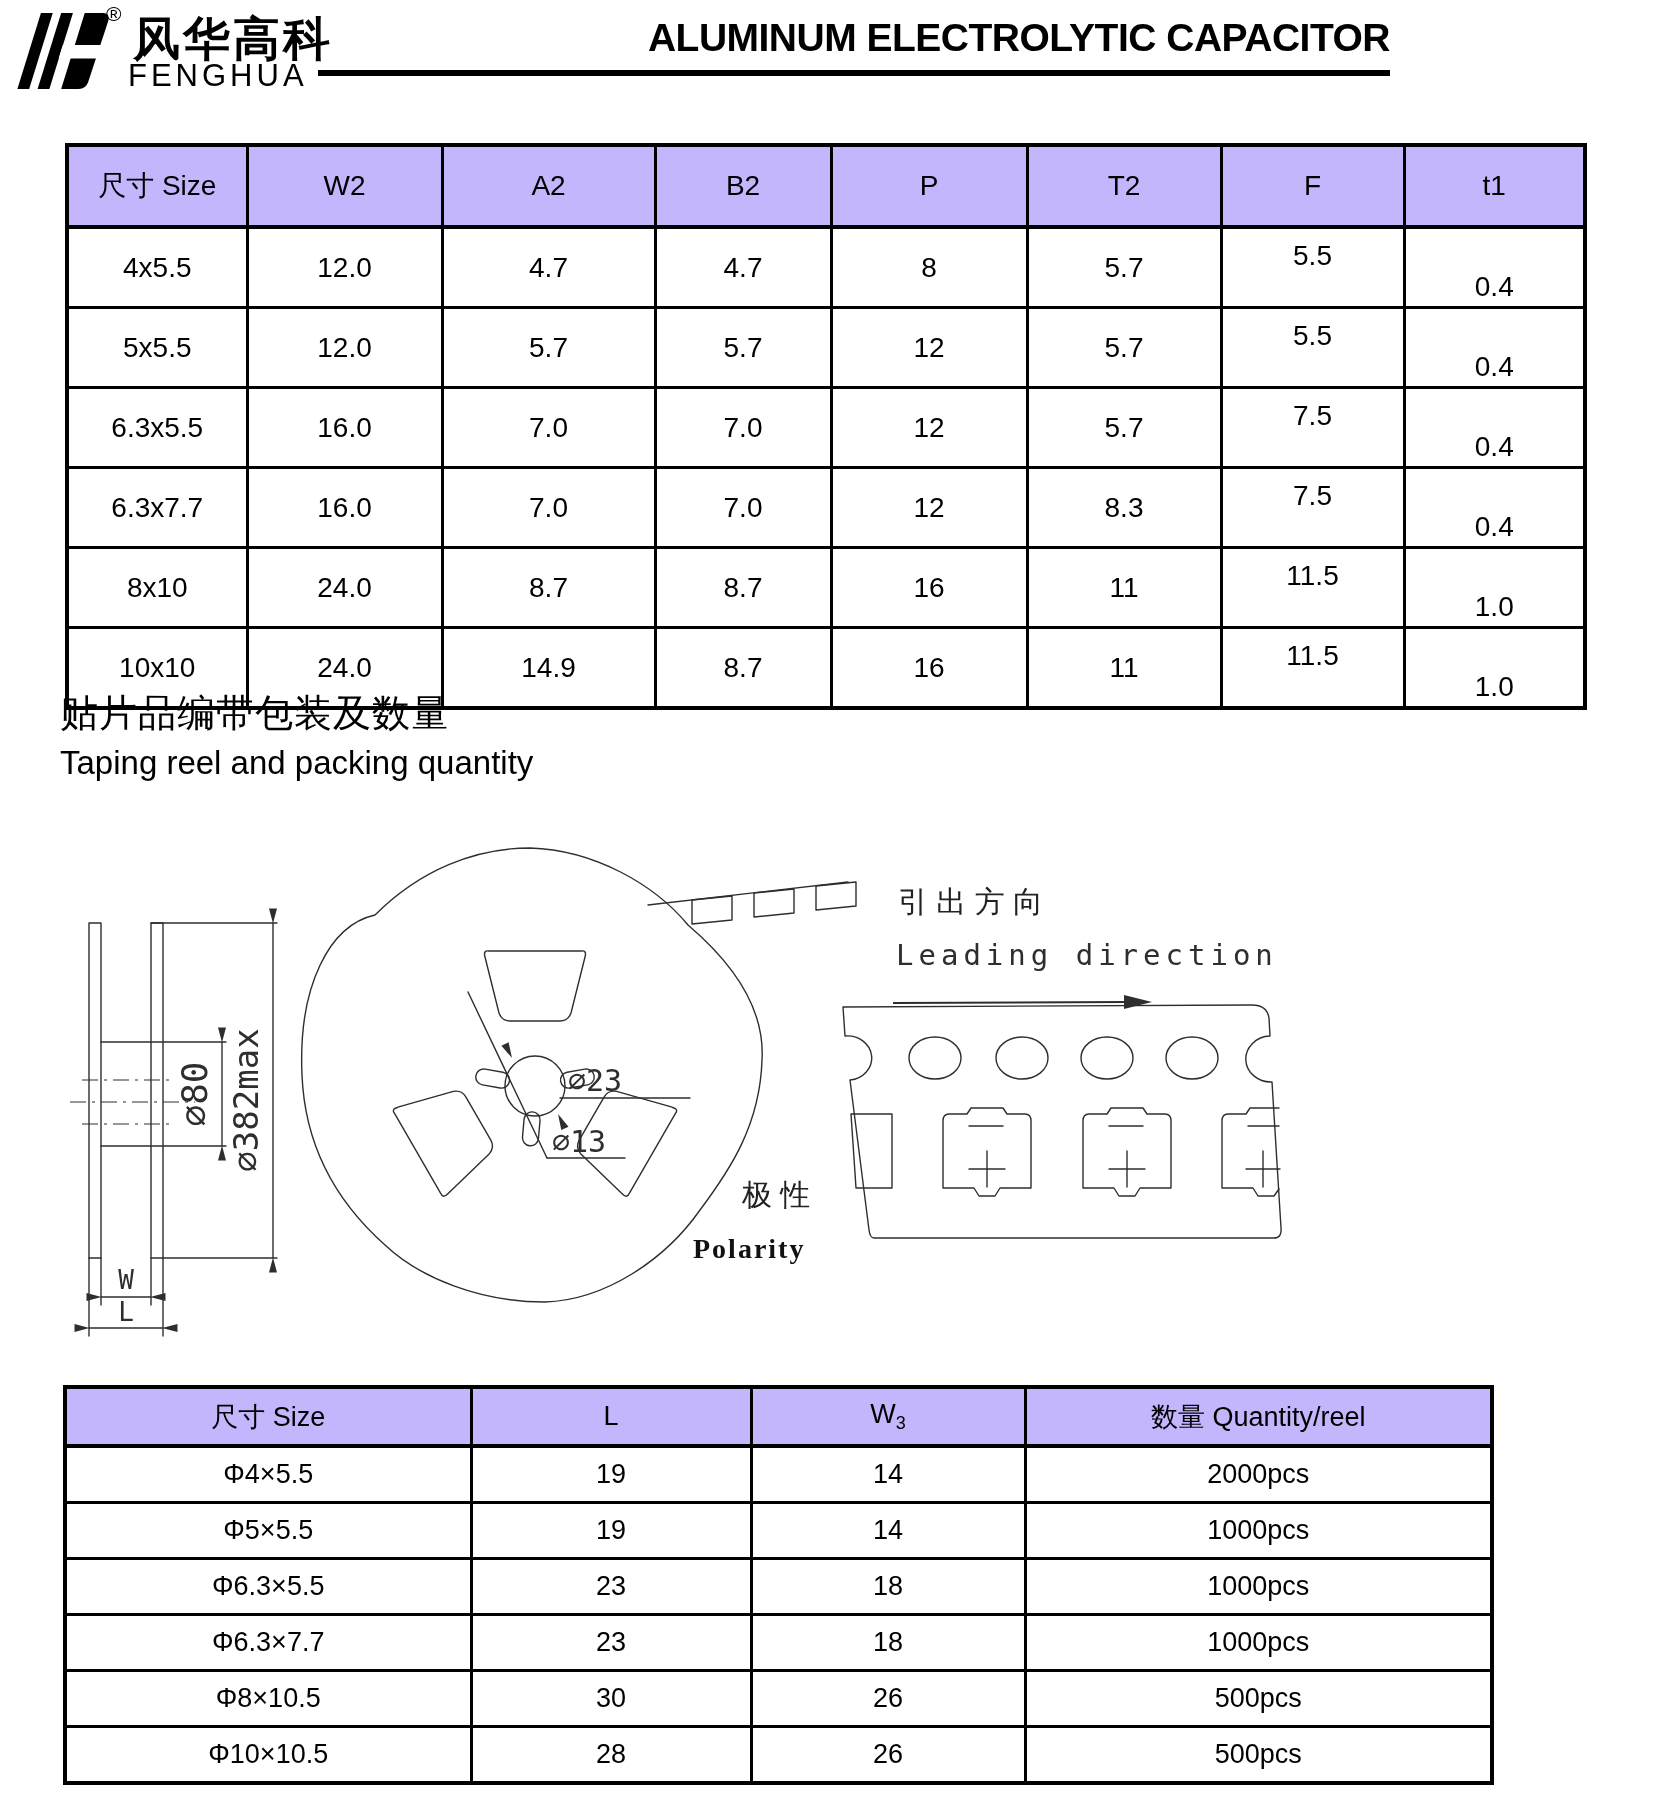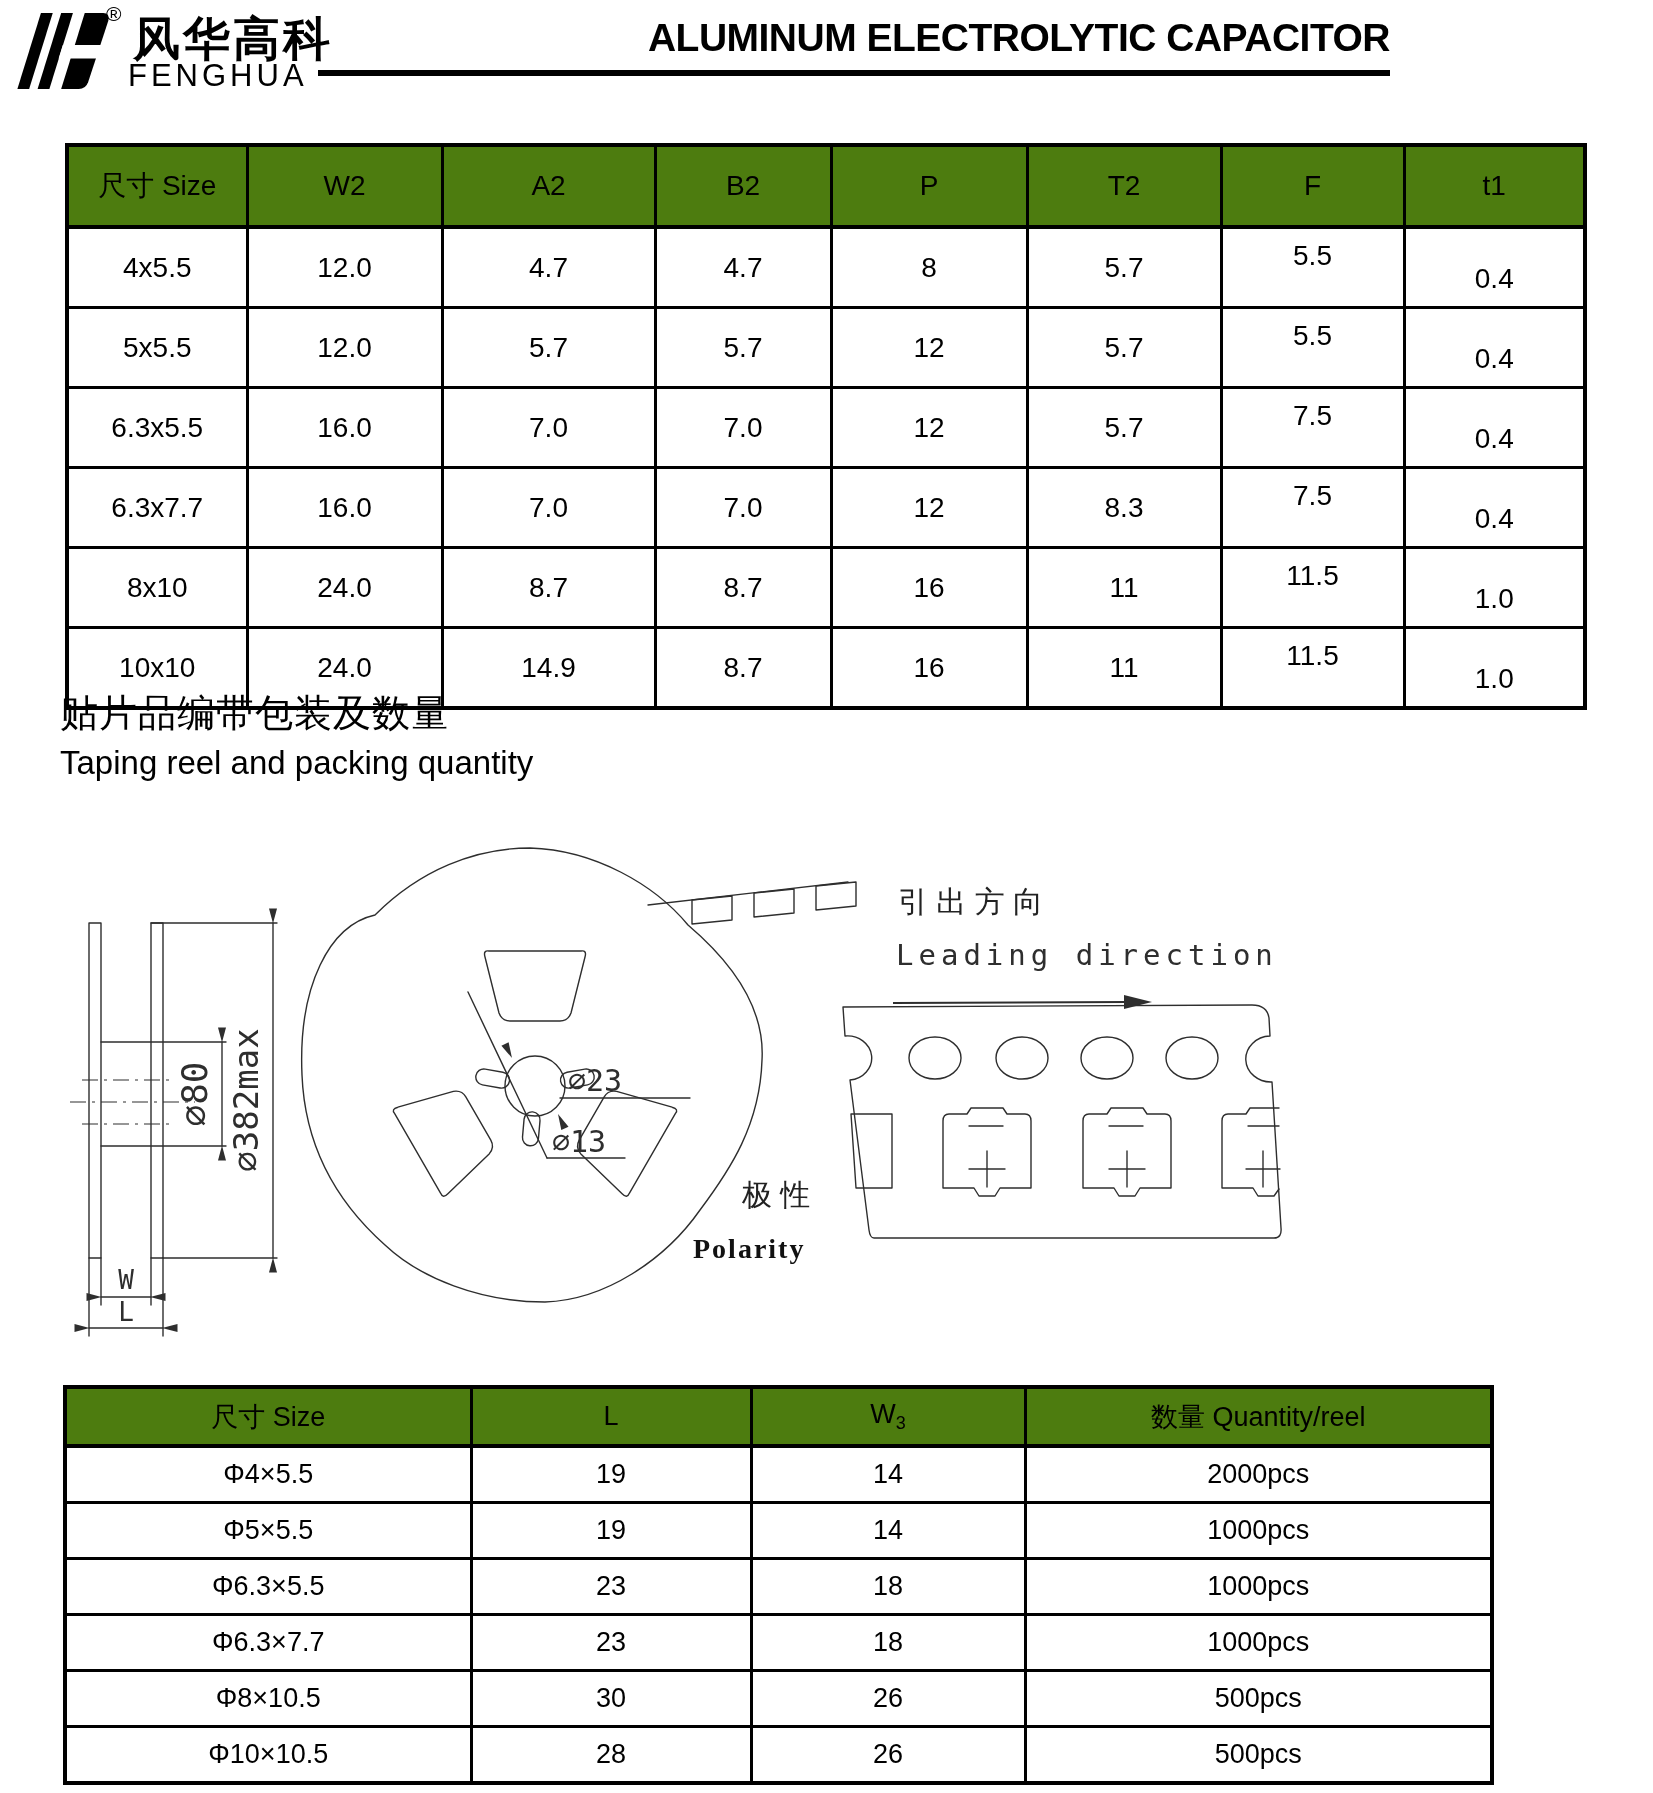--- a/index.html
+++ b/index.html
@@ -11,26 +11,26 @@
   #brand-cn{left:133px;top:8px;font-size:47px;font-weight:700;letter-spacing:3px;}
   #brand-en{left:128px;top:58px;font-size:31px;font-weight:400;letter-spacing:4px;}
   #reg-mark{left:106px;top:2px;font-size:21px;font-weight:400;}
   #doc-title{right:263px;top:16px;font-size:39px;font-weight:700;letter-spacing:-0.5px;white-space:nowrap;}
   #title-rule{left:318px;top:70px;width:1072px;height:6px;background:#000;}
 
   
   table.dtable{border-collapse:collapse;table-layout:fixed;border:4px solid #000;}
   table.dtable th,table.dtable td{border:3px solid #000;text-align:center;vertical-align:middle;
        font-weight:400;padding:0;overflow:hidden;white-space:nowrap;}
-  table.dtable thead th{background:#4d7c0f;border-bottom:4px solid #000;}
+  table.dtable thead th{background:#c4b5fd;border-bottom:4px solid #000;}
   #dim-table{left:65px;top:143px;width:1518px;font-size:28px;}
   #dim-table thead th{height:78px;}
   #dim-table td{height:66px;}
   #dim-table td:nth-child(7){vertical-align:top;padding-top:11px;text-align:center;}
-  #dim-table td:nth-child(8){vertical-align:bottom;padding-bottom:11px;}
+  #dim-table td:nth-child(8){vertical-align:bottom;padding-bottom:3px;}
   #pack-table{left:63px;top:1385px;width:1427px;font-size:27px;}
   #pack-table thead th{height:55px;}
   #pack-table td{height:53px;}
   #pack-table sub{font-size:18px;}
 
   
   #sec-cn{left:60px;top:688px;font-size:38px;font-weight:500;letter-spacing:1px;}
   #sec-en{left:60px;top:744px;font-size:33px;font-weight:400;}
 
   

